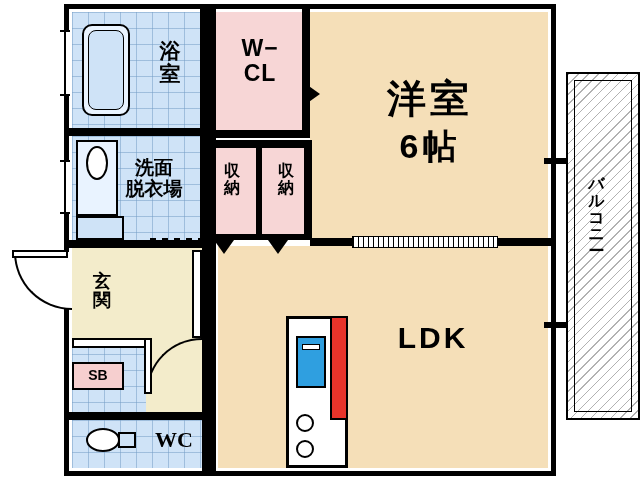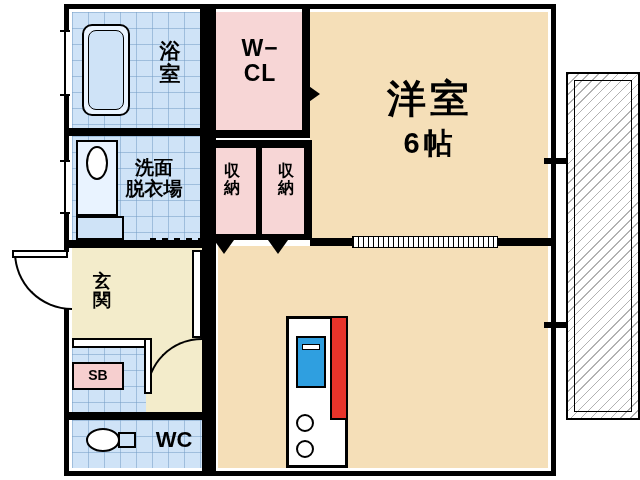--- a/index.html
+++ b/index.html
@@ -24,20 +24,21 @@
      background-image:repeating-linear-gradient(135deg, rgba(0,0,0,.30) 0 1px, transparent 1px 7px);
   }
 </style>
 </head>
 <body>
 
 <div id="root">
 
   <div class="abs balc hatch" style="left:566px;top:72px;width:74px;height:348px;border:2px solid #000;"></div>
   <div class="abs" style="left:574px;top:80px;width:58px;height:332px;border:1px solid #000;background:transparent;"></div>
+  <div class="vlbl" style="left:586px;top:176px;width:22px;font-size:16px;letter-spacing:1px;word-break:break-all;">バルコニー</div>
 
   <div class="abs" style="left:64px;top:4px;width:492px;height:472px;background:#ffffff;border:5px solid #000;"></div>
 
   <div class="abs tile grid-tile" style="left:72px;top:12px;width:128px;height:116px;"></div>
 
   <div class="abs tile grid-tile" style="left:72px;top:136px;width:128px;height:104px;"></div>
 
   <div class="abs cream" style="left:72px;top:248px;width:138px;height:164px;"></div>
 
   <div class="abs tile grid-tile" style="left:72px;top:338px;width:74px;height:74px;"></div>
@@ -126,26 +127,27 @@
   <div class="lbl" style="left:140px;top:40px;width:60px;font-size:21px;">浴
 室</div>
 
   <div class="lbl" style="left:222px;top:36px;width:76px;font-size:23px;letter-spacing:1px;">W−
 CL</div>
 
   <div class="lbl" style="left:110px;top:158px;width:88px;font-size:19px;">洗面
 脱衣場</div>
 
   <div class="lbl" style="left:360px;top:78px;width:140px;font-size:39px;letter-spacing:4px;">洋室</div>
-  <div class="lbl" style="left:360px;top:128px;width:140px;font-size:29px;letter-spacing:4px;">6帖</div>
+  <div class="lbl" style="left:360px;top:128px;width:140px;font-size:34px;letter-spacing:4px;">6帖</div>
 
   <div class="lbl" style="left:210px;top:162px;width:44px;font-size:16px;">収
 納</div>
   <div class="lbl" style="left:264px;top:162px;width:44px;font-size:16px;">収
 納</div>
 
   <div class="lbl" style="left:84px;top:272px;width:36px;font-size:18px;">玄
 関</div>
 
-  <div class="lbl" style="left:146px;top:428px;width:56px;font-size:22px;">WC</div>
+  <div class="lbl" style="left:146px;top:428px;width:56px;font-size:22px;font-family:Liberation Serif, serif;">WC</div>
 
+  <div class="lbl" style="left:368px;top:322px;width:130px;font-size:30px;letter-spacing:3px;">LDK</div>
 
 </div>
 
 </body></html>

